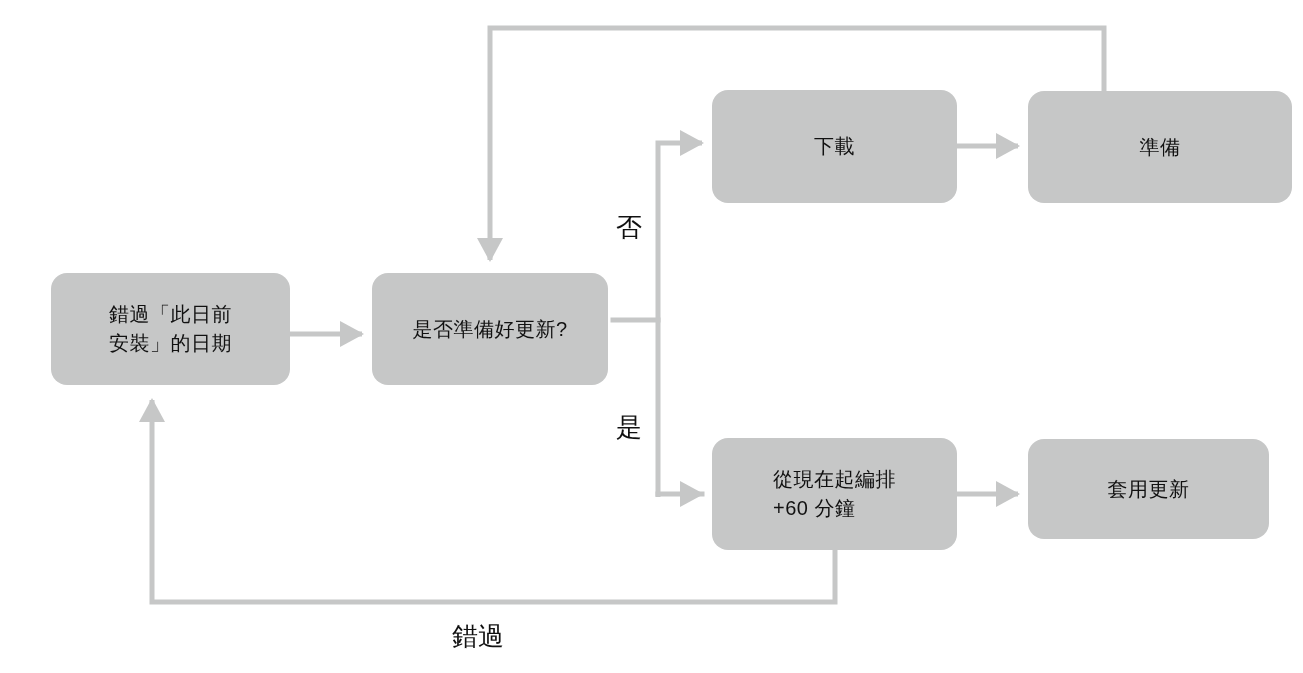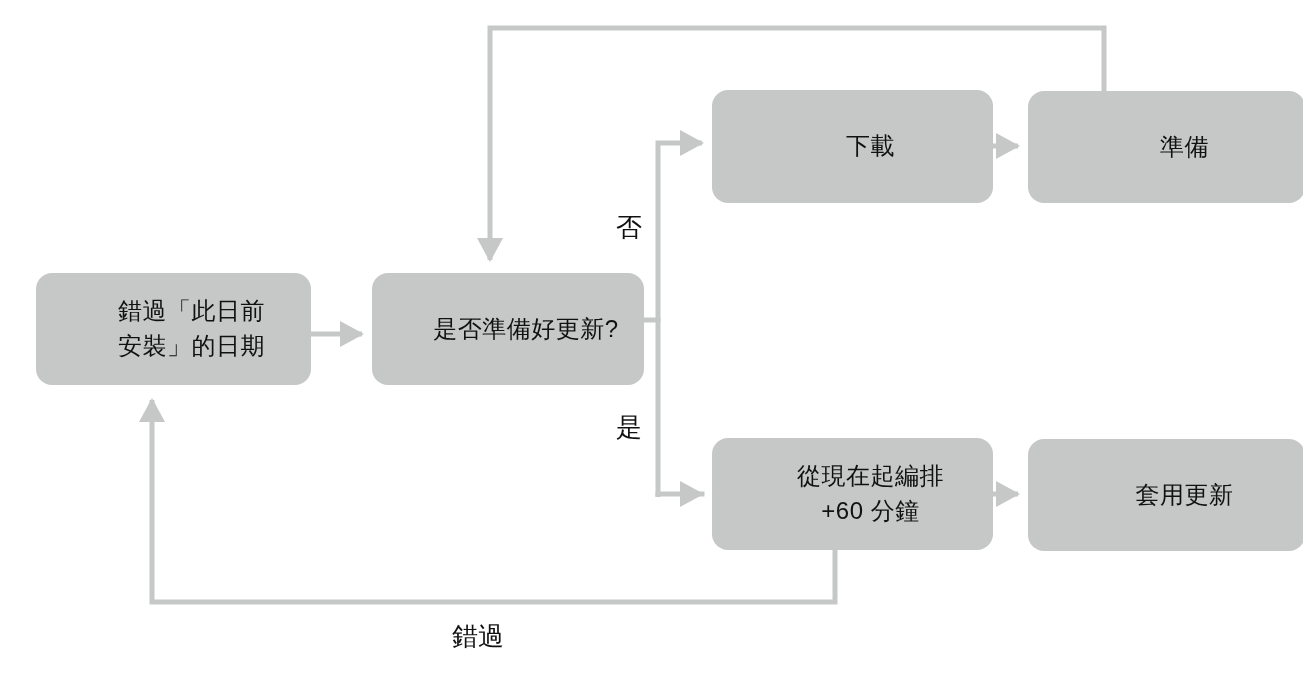--- a/index.html
+++ b/index.html
@@ -23,27 +23,25 @@
   }
   .edge.sq{stroke-linecap:square;}
   .arrowhead{fill:var(--connector);stroke:none;}
   .node{
     position:absolute;
     background:var(--node-fill);
     border-radius:16px;
     display:flex;
     align-items:center;
     justify-content:center;
-    text-align:center;
     color:var(--text);
-    font-size:24px;
+    font-size:20px;
     line-height:1.44;
     white-space:pre-line;
     letter-spacing:0.5px;
-    padding-left:36px;
   }
   .edge-label{
     position:absolute;
     transform:translate(-50%,-50%);
     color:var(--text);
     font-size:26px;
     line-height:1;
     white-space:nowrap;
   }
 </style>
@@ -69,33 +67,33 @@
 
     <path class="edge" d="M957,146 H1018" marker-end="url(#arrow)"></path>
 
     <path class="edge" d="M957,494 H1018" marker-end="url(#arrow)"></path>
 
     <path class="edge" d="M1104,92 V28 H490 V260" marker-end="url(#arrow)"></path>
 
     <path class="edge" d="M835,550 V602 H152 V400" marker-end="url(#arrow)"></path>
   </svg>
 
-  <div class="node" style="left:36px;top:273px;width:239px;height:112px;">錯過「此日前
+  <div class="node" style="left:51px;top:273px;width:239px;height:112px;">錯過「此日前
 安裝」的日期</div>
 
   <div class="node" style="left:372px;top:273px;width:236px;height:112px;">是否準備好更新?</div>
 
   <div class="node" style="left:712px;top:90px;width:245px;height:113px;">下載</div>
 
-  <div class="node" style="left:1028px;top:91px;width:241px;height:112px;">準備</div>
+  <div class="node" style="left:1028px;top:91px;width:264px;height:112px;">準備</div>
 
   <div class="node" style="left:712px;top:438px;width:245px;height:112px;">從現在起編排
 +60 分鐘</div>
 
-  <div class="node" style="left:1028px;top:439px;width:241px;height:112px;">套用更新</div>
+  <div class="node" style="left:1028px;top:439px;width:241px;height:100px;">套用更新</div>
 
   <div class="edge-label" style="left:629px;top:227px;">否</div>
 
   <div class="edge-label" style="left:629px;top:427px;">是</div>
 
   <div class="edge-label" style="left:478px;top:636px;">錯過</div>
 
 </div>
 
 </body></html>

